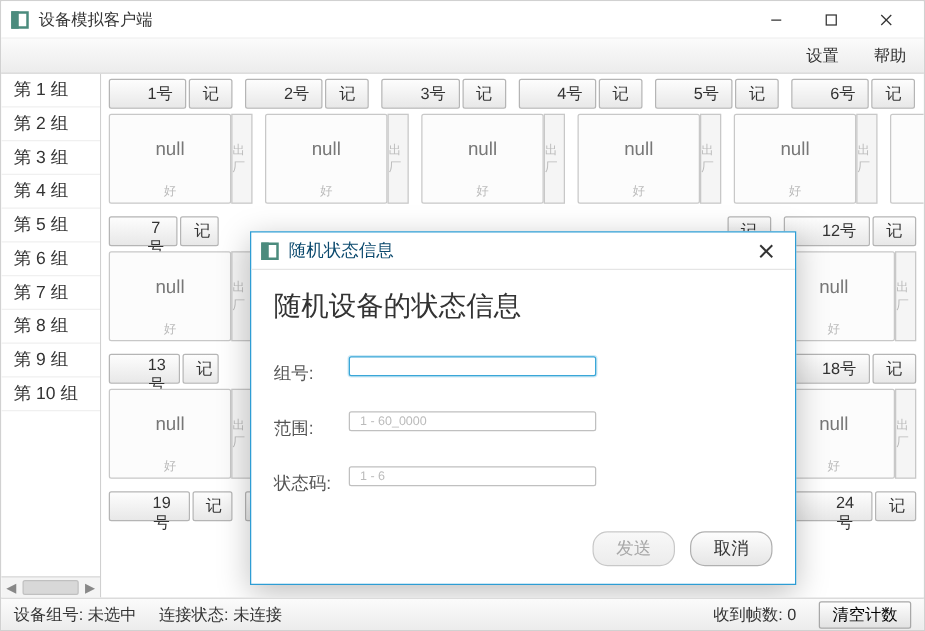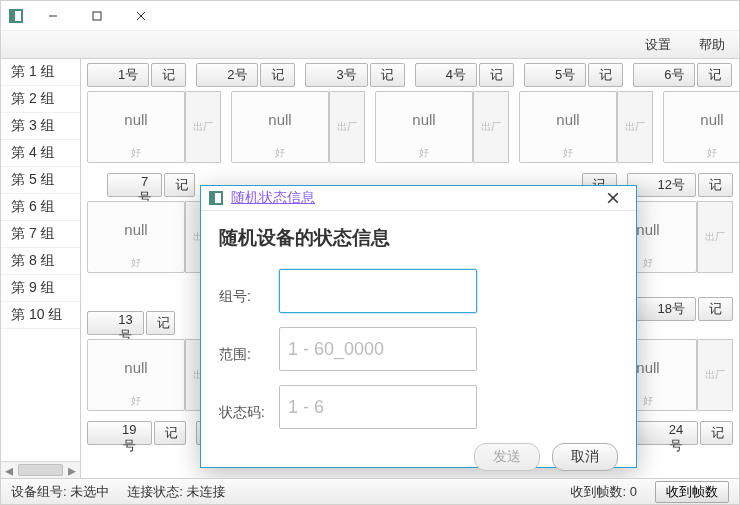--- a/index.html
+++ b/index.html
@@ -29,56 +29,57 @@
     
     .grid-area { flex: 1; position: relative; background: #fff; overflow: hidden; }
     .grid-inner { display: flex; flex-direction: column; padding: 4px 6px; gap: 4px; height: 100%; }
     .dev-btn-group { display: flex; align-items: center; gap: 2px; }
     .dev-btn { height: 24px; border: 1px solid #b5b5b5; background: linear-gradient(#fdfdfd,#e8e8e8); font-size: 13px; padding: 0 10px; border-radius: 2px; cursor: pointer; color: #333; }
     .dev-btn.num { min-width: 46px; padding-left: 30px; }
     .dev-btn.rec { min-width: 28px; }
     .dev-card { width: 98px; height: 72px; border: 1px solid #c8c8c8; border-radius: 2px; background: #fcfcfc; position: relative; display: flex; flex-direction: column; justify-content: space-between; }
     .dev-card .card-body { flex: 1; display: flex; align-items: center; justify-content: center; font-size: 15px; color: #777; }
     .dev-card .card-foot { height: 16px; font-size: 10px; color: #bbb; text-align: center; }
-    .dev-side { width: 36px; height: 72px; border: 1px solid #c8c8c8; background: #f5f5f5; display: flex; flex-direction: column; align-items: center; justify-content: center; font-size: 10px; color: #bbb; gap: 2px; }
+    .dev-side { width: 17px; height: 72px; border: 1px solid #c8c8c8; background: #f5f5f5; display: flex; flex-direction: column; align-items: center; justify-content: center; font-size: 10px; color: #bbb; gap: 2px; }
     .card-wrap { display: flex; gap: 0; }
     
     .statusbar { height: 26px; border-top: 1px solid #d0d0d0; background: linear-gradient(#fbfbfb,#ececec); display: flex; align-items: center; padding: 0 10px; font-size: 13px; color: #333; gap: 18px; }
     .statusbar .spacer { flex: 1; }
     .status-btn { height: 22px; padding: 0 10px; border: 1px solid #a8a8a8; background: linear-gradient(#fdfdfd,#e2e2e2); border-radius: 2px; font-size: 13px; cursor: pointer; }
     
     
     .modal-overlay { position: absolute; left: 0; top: 0; right: 0; bottom: 0; pointer-events: none; }
     .modal { position: absolute; left: 119px; top: 126px; width: 437px; height: 283px; background: #fff; border: 1px solid #2e9dd4; box-shadow: 0 6px 24px rgba(0,0,0,0.25); pointer-events: auto; display: flex; flex-direction: column; }
     .modal-title { height: 30px; display: flex; align-items: center; padding: 0 8px; border-bottom: 1px solid #e5e5e5; }
     .modal-title .app-icon { width: 14px; height: 14px; border: 2px solid #4b8b7d; margin-right: 8px; position: relative; }
     .modal-title .app-icon::after { content: ''; position: absolute; left: -2px; top: -2px; width: 6px; height: 14px; background: #4b8b7d; }
-    .modal-title .t { font-size: 14px; color: #8b5cf6; flex: 1; text-decoration: underline; }
+    .modal-title .t { font-size: 14px; color: #0c4a6e; flex: 1; }
     .modal-close { width: 30px; height: 24px; display: flex; align-items: center; justify-content: center; cursor: pointer; }
     .modal-body { flex: 1; padding: 14px 18px; display: flex; flex-direction: column; }
-    .modal-heading { font-size: 19px; color: #333; margin-bottom: 18px; font-weight: bold; }
+    .modal-heading { font-size: 22px; color: #333; margin-bottom: 18px; }
     .form-row { display: flex; align-items: center; margin-bottom: 14px; }
     .form-label { width: 60px; font-size: 14px; color: #555; margin-top: 12px; }
-    .form-input { width: 198px; height: 44px; border: 1px solid #c0c0c0; border-radius: 2px; padding: 0 8px; font-size: 18px; color: #333; outline: none; }
+    .form-input { width: 198px; height: 16px; border: 1px solid #c0c0c0; border-radius: 2px; padding: 0 8px; font-size: 10px; color: #333; outline: none; }
     .form-input::placeholder { color: #bbb; }
     .form-input.focused { border: 1px solid #3aa7d8; box-shadow: 0 0 0 1px rgba(58,167,216,0.25); }
     .modal-buttons { display: flex; justify-content: flex-end; gap: 12px; margin-top: auto; }
     .m-btn { width: 66px; height: 28px; border: 1px solid #b0b0b0; border-radius: 12px; font-size: 14px; cursor: pointer; }
     .m-btn.primary { color: #a8a8a8; background: linear-gradient(#f8f8f8,#ececec); border-color: #c8c8c8; }
     .m-btn.default { color: #333; background: linear-gradient(#fdfdfd,#e6e6e6); }
     
     .grid-row6 { display: flex; gap: 10px; }
   </style>
 </head>
 <body>
 
 <div class="window">
 
   <div class="titlebar">
     <div class="app-icon"></div>
+    <div class="title">设备模拟客户端</div>
     <div class="win-controls">
       <div class="win-btn">
           <svg viewBox="0 0 10 10">
             <line x1="1" y1="5" x2="9" y2="5" stroke="#333" stroke-width="1"></line>
           </svg>
         </div>
       <div class="win-btn">
           <svg viewBox="0 0 10 10">
             <rect x="1" y="1" width="8" height="8" fill="none" stroke="#333" stroke-width="1"></rect>
           </svg>
@@ -186,21 +187,21 @@
             </div>
           <div class="card-wrap">
               <div class="dev-card">
                 <div class="card-body">null</div>
                 <div class="card-foot">好</div>
               </div>
             </div>
         </div>
 
         <div class="grid-row6" style="margin-top:6px;">
-          <div class="dev-btn-group" style="width:88px;margin-left:20px;">
+          <div class="dev-btn-group" style="width:88px;">
               <button class="dev-btn num">7号</button>
               <button class="dev-btn rec">记</button>
             </div>
           <div style="width:88px"></div>
             <div style="width:88px"></div>
             <div style="width:88px"></div>
           <div class="dev-btn-group" style="margin-left:auto; margin-right:0;">
               <button class="dev-btn rec">记</button>
             </div>
           <div class="dev-btn-group">
@@ -223,21 +224,21 @@
           <div class="card-wrap">
               <div class="dev-card">
                 <div class="card-body">null</div>
                 <div class="card-foot">好</div>
               </div>
               <div class="dev-side">出厂</div>
             </div>
         </div>
 
         <div class="grid-row6" style="margin-top:6px;">
-          <div class="dev-btn-group" style="width:88px;margin-top:28px;">
+          <div class="dev-btn-group" style="width:88px;">
               <button class="dev-btn num">13号</button>
               <button class="dev-btn rec">记</button>
             </div>
           <div style="width:88px"></div>
             <div style="width:88px"></div>
             <div style="width:88px"></div>
           <div class="dev-btn-group" style="margin-left:auto;">
               <button class="dev-btn rec">记</button>
             </div>
           <div class="dev-btn-group">
@@ -328,15 +329,15 @@
         </div>
       </div>
     </div>
   </div>
 
   <div class="statusbar">
     <span><span>设备组号:</span> <span>未选中</span></span>
     <span><span>连接状态:</span> <span>未连接</span></span>
     <span class="spacer"></span>
     <span><span>收到帧数:</span> <span>0</span></span>
-    <button class="status-btn">收到帧数</button>
+    <button class="status-btn">清空计数</button>
   </div>
 </div>
 
 </body></html>

